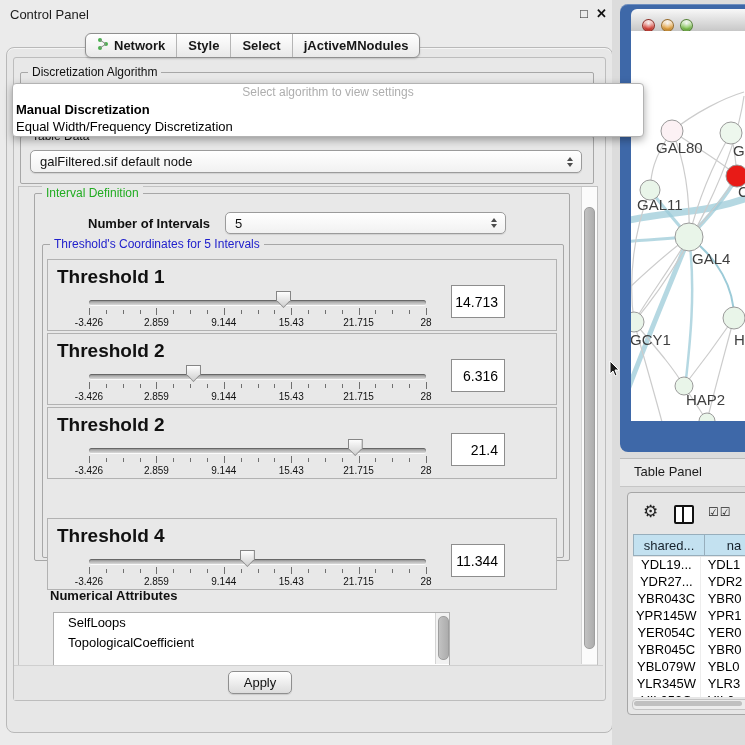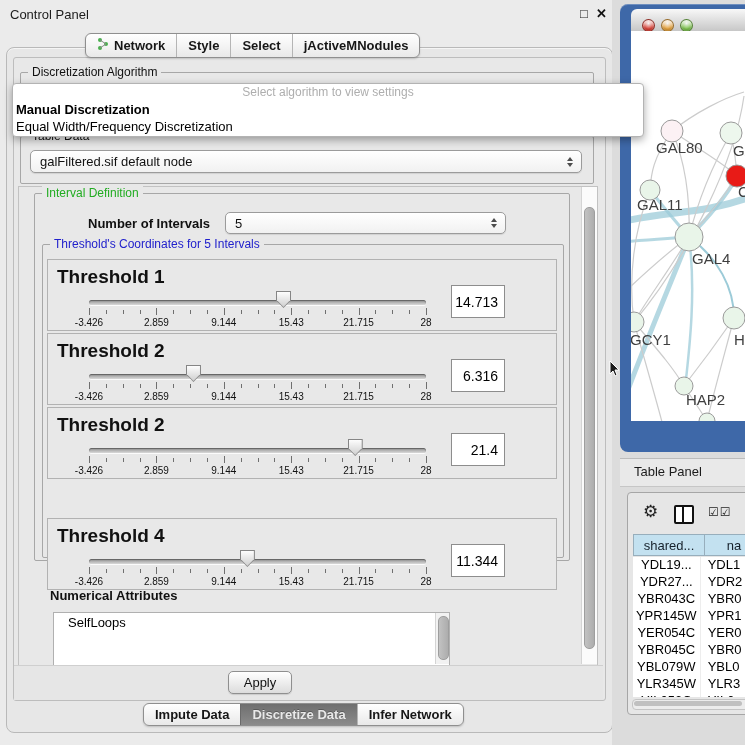--- a/index.html
+++ b/index.html
@@ -158,36 +158,26 @@
   <div class="group" id="thr-group" style="left:42px;top:244px;width:520px;height:312px;">
     <span class="legend blue">Threshold's Coordinates for 5 Intervals</span>
   </div>
 
   <div class="abs bold13" style="left:50px;top:588px;">Numerical Attributes</div>
   <div class="abs" id="attr-list">
     <div class="vsb-track" style="right:0;top:0;width:13px;height:51px;background:#f2f2f2;">
       <div class="vsb-thumb" style="left:2px;top:3px;width:9px;height:42px;"></div>
     </div>
   <div class="attr-item">SelfLoops</div>
+      <div class="attr-item">TopologicalCoefficient</div>
     </div>
 
   <div class="abs" id="apply-strip"></div>
   <div class="abs" id="apply-btn">Apply</div>
 
-  <div class="abs segctl" id="bottom-tabs">
-      <div class="seg">
-        <span>Impute Data</span>
-      </div>
-      <div class="seg sel">
-        <span>Discretize Data</span>
-      </div>
-      <div class="seg">
-        <span>Infer Network</span>
-      </div>
-    </div>
 
   <div class="abs" id="right-bg"></div>
   <div class="abs" id="net-frame"></div>
   <div class="abs" id="net-titlebar">
       <div class="light" style="left: 11px; background: radial-gradient(circle at 50% 30%, rgba(255, 255, 255, 0.69), rgb(221, 66, 56) 60%);"></div>
       <div class="light" style="left: 30px; background: radial-gradient(circle at 50% 30%, rgba(255, 255, 255, 0.69), rgb(233, 164, 60) 60%);"></div>
       <div class="light" style="left: 49px; background: radial-gradient(circle at 50% 30%, rgba(255, 255, 255, 0.69), rgb(127, 198, 79) 60%);"></div>
     </div>
   <div class="abs" id="net-canvas"><svg width="114" height="390" viewBox="631 31 114 390">
         <path d="M614,224 C660,210 700,216 750,197" stroke="#9ccbd8" stroke-width="7" fill="none" stroke-opacity="0.75"></path>

